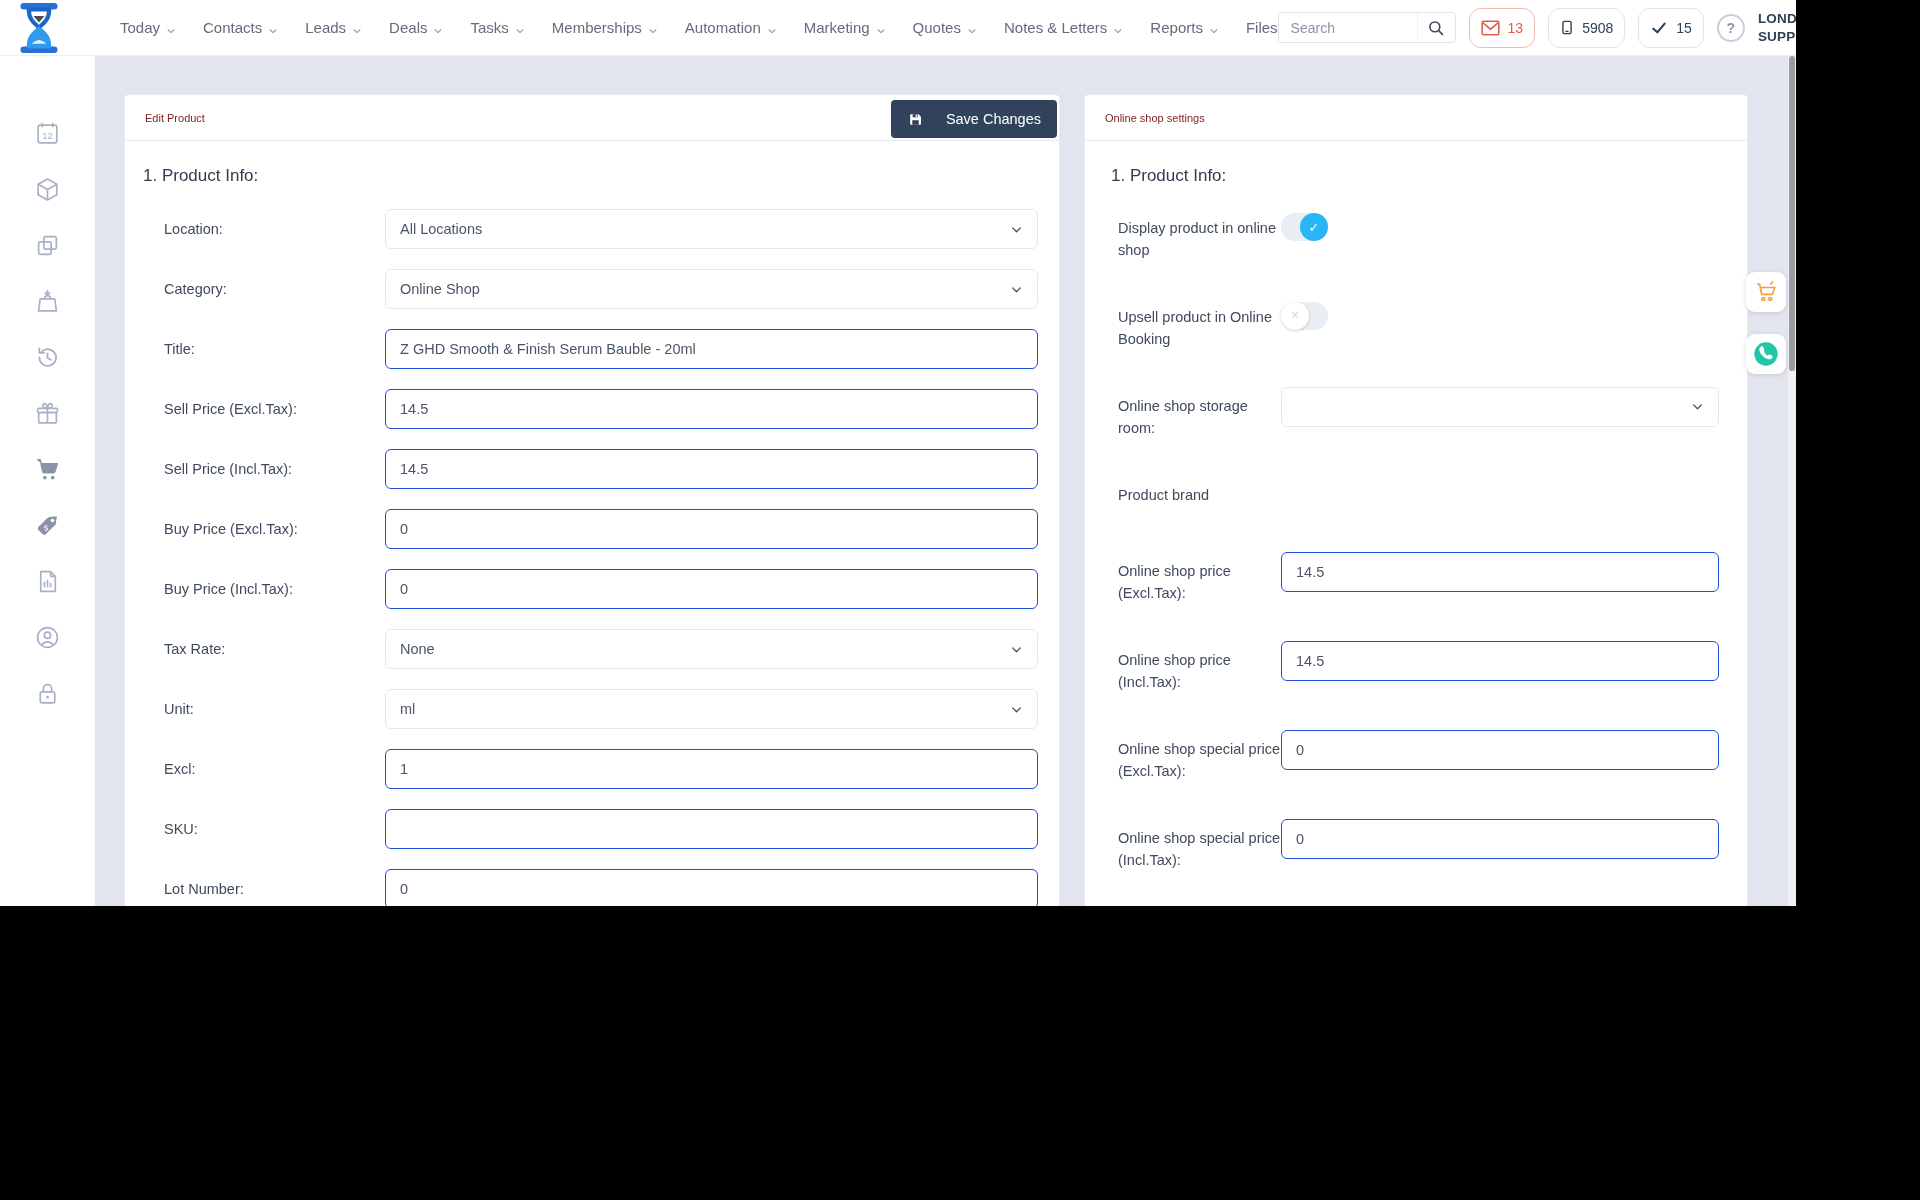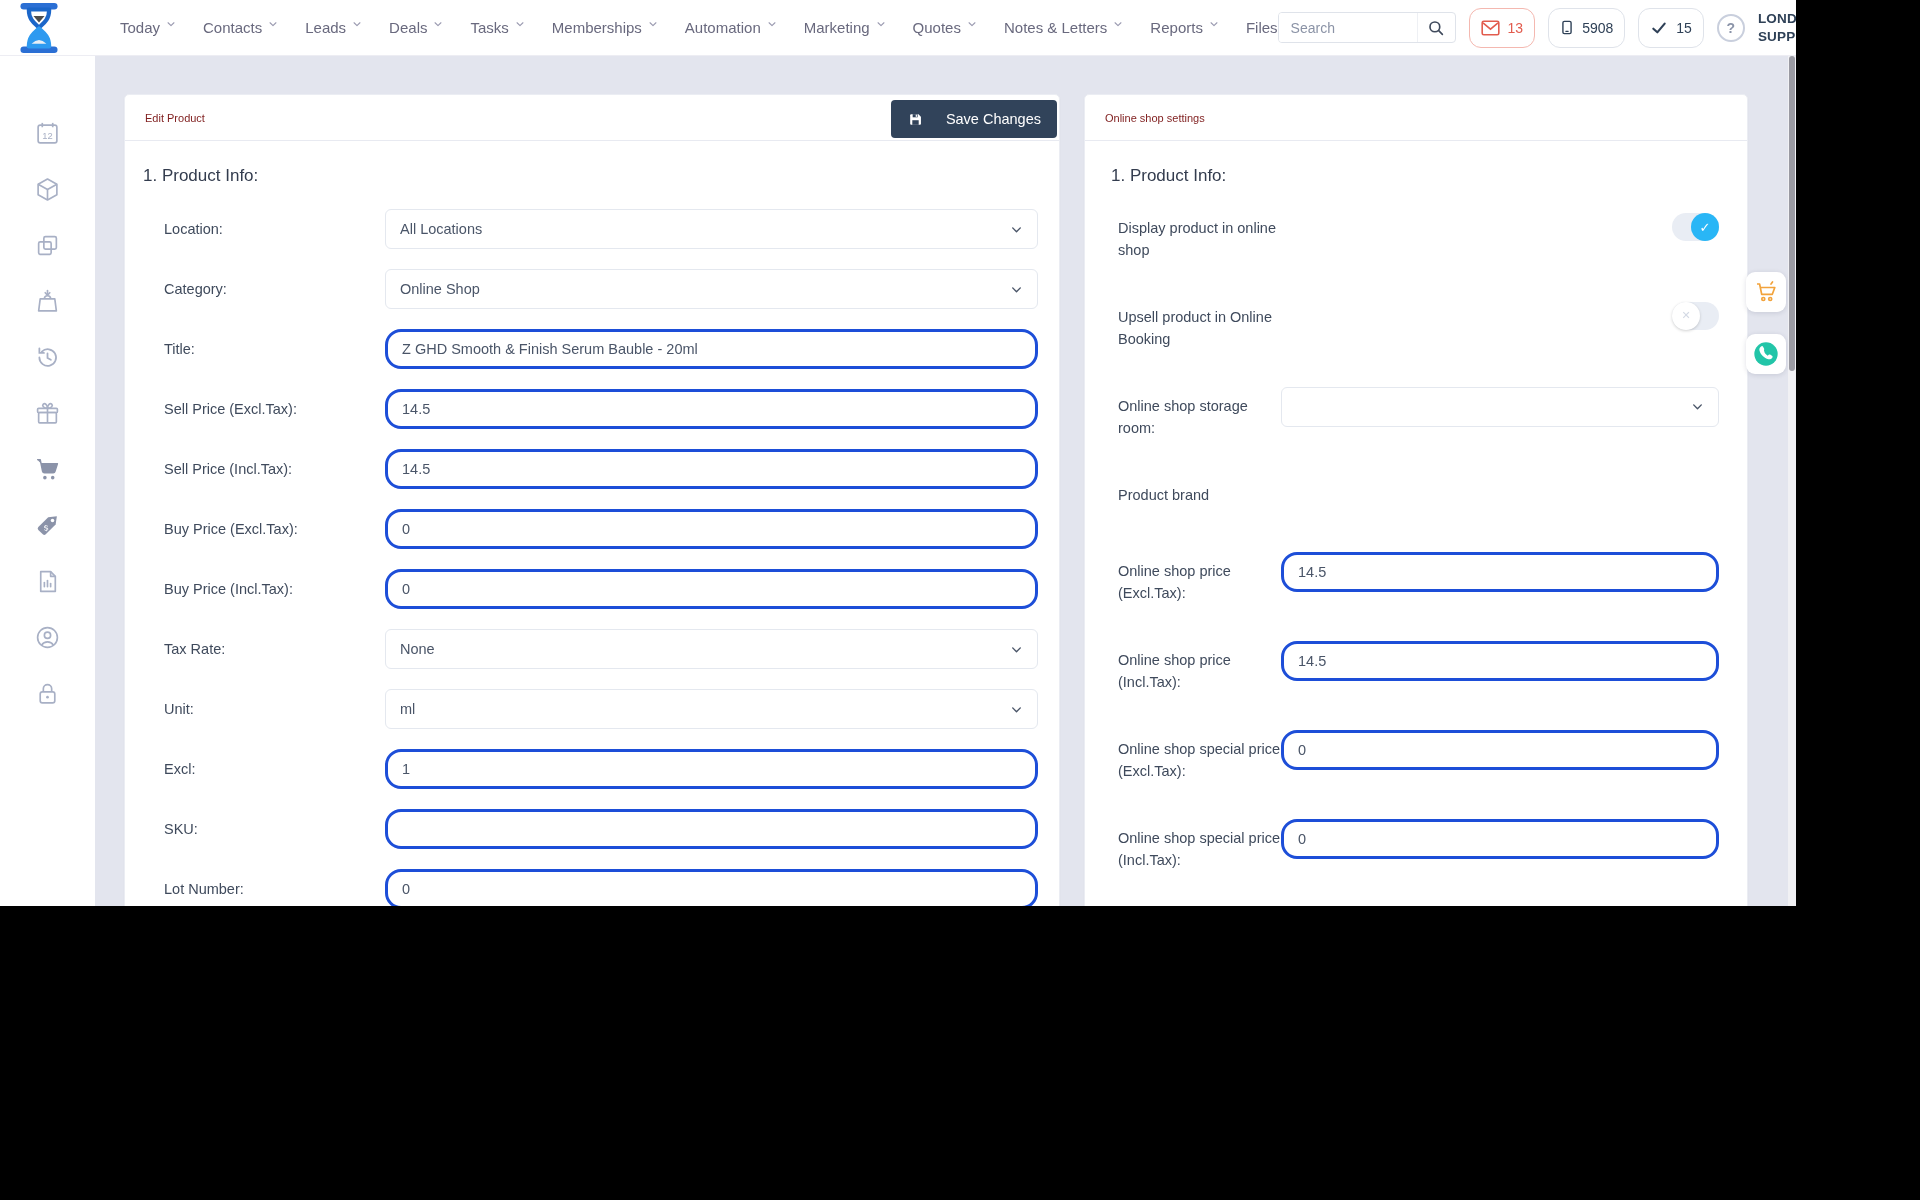--- a/index.html
+++ b/index.html
@@ -4,21 +4,21 @@
 <style>
   * { margin:0; padding:0; box-sizing:border-box; }
   html,body { width:1920px; height:1200px; background:#000; font-family:"Liberation Sans",sans-serif; }
   .viewport { position:absolute; top:0; left:0; width:1796px; height:906px; background:#e3e5ee; overflow:hidden; }
 
   
   .topbar { position:absolute; top:0; left:0; width:100%; height:56px; background:#fff;
             display:flex; align-items:center; z-index:5; border-bottom:1px solid #ededf3; }
   .logo { margin-left:18px; display:flex; align-items:center; }
   .nav { display:flex; gap:27px; margin-left:60px; }
-  .nav-item { display:flex; align-items:flex-start; gap:6px; font-size:15px; color:#69697e; cursor:pointer; white-space:nowrap; }
+  .nav-item { display:flex; align-items:flex-end; gap:6px; font-size:15px; color:#69697e; cursor:pointer; white-space:nowrap; }
   .tb-right { display:flex; align-items:center; gap:13px; margin-left:auto; margin-right:26px; }
   .searchbox { width:178px; height:31px; border:1px solid #dfe3ea; border-radius:4px; display:flex; align-items:stretch; overflow:hidden; background:#fff; }
   .searchbox input { flex:1; min-width:0; border:none; outline:none; padding:0 12px; font-size:14px; color:#5a6377; font-family:inherit; }
   .searchbox input::placeholder { color:#8b93a6; }
   .search-btn { width:38px; display:flex; align-items:center; justify-content:center; border-left:1px solid #eef0f4; cursor:pointer; }
   .badge { height:40px; border:1px solid #dfe3ea; border-radius:12px; display:flex; align-items:center; gap:8px;
            padding:0 11px; font-weight:400; font-size:14px; color:#2f4157; background:#fff; cursor:pointer; }
   .badge.mail { border-color:#f4b8b0; color:#e25c4e; }
   .help { width:28px; height:28px; border-radius:50%; border:2px solid #c9cfdd; color:#8a93a8; display:flex;
           align-items:center; justify-content:center; font-size:14px; font-weight:700; cursor:pointer; }
@@ -43,22 +43,22 @@
   .sec { font-size:17px; color:#333c4e; margin:25px 0 23px; }
   .card-left .sec { padding-left:18px; }
   .card-right .sec { padding-left:26px; }
 
   
   .frow { display:flex; }
   .frow.left { padding:0 21px 0 39px; align-items:center; height:40px; margin-bottom:20px; }
   .frow.left .flabel { width:221px; flex-shrink:0; font-size:14.5px; color:#3f4a5c; }
   .frow.right { padding:0 28px 0 33px; align-items:flex-start; margin-bottom:36px; min-height:40px; }
   .frow.right .flabel { width:163px; flex-shrink:0; font-size:14.5px; color:#3f4a5c; line-height:1.55; padding-top:8px; }
-  .fctl { flex:1; display:flex;justify-content:flex-end; }
-  .tinput { width:100%; height:40px; border:3px solid #1d4ed8; border-radius:16px; padding:0 14px;
+  .fctl { flex:1; display:flex; }
+  .tinput { width:100%; height:40px; border:1px solid #1d4ed8; border-radius:6px; padding:0 14px;
             font-size:14.5px; font-family:inherit; color:#4a5568; background:#fff; outline:none; }
   .selectbox { flex:1; height:40px; border:1px solid #e4e8ef; border-radius:6px; display:flex; align-items:center;
                justify-content:space-between; padding:0 14px; color:#4a5568; font-size:14.5px; background:#fff; cursor:pointer; }
   .toggle { width:47px; height:28px; border-radius:14px; background:#e9edf4; position:relative; cursor:pointer; margin-top:4px; }
   .knob { position:absolute; top:0; width:28px; height:28px; border-radius:50%; display:flex; align-items:center;
           justify-content:center; font-size:13px; }
   .toggle.on  .knob { right:0; background:#29b6f6; color:#fff; }
   .toggle.off .knob { left:0; background:#fff; color:#d3d9e4; font-size:11px; box-shadow:0 1px 3px rgba(0,0,0,.18); }
 
   

